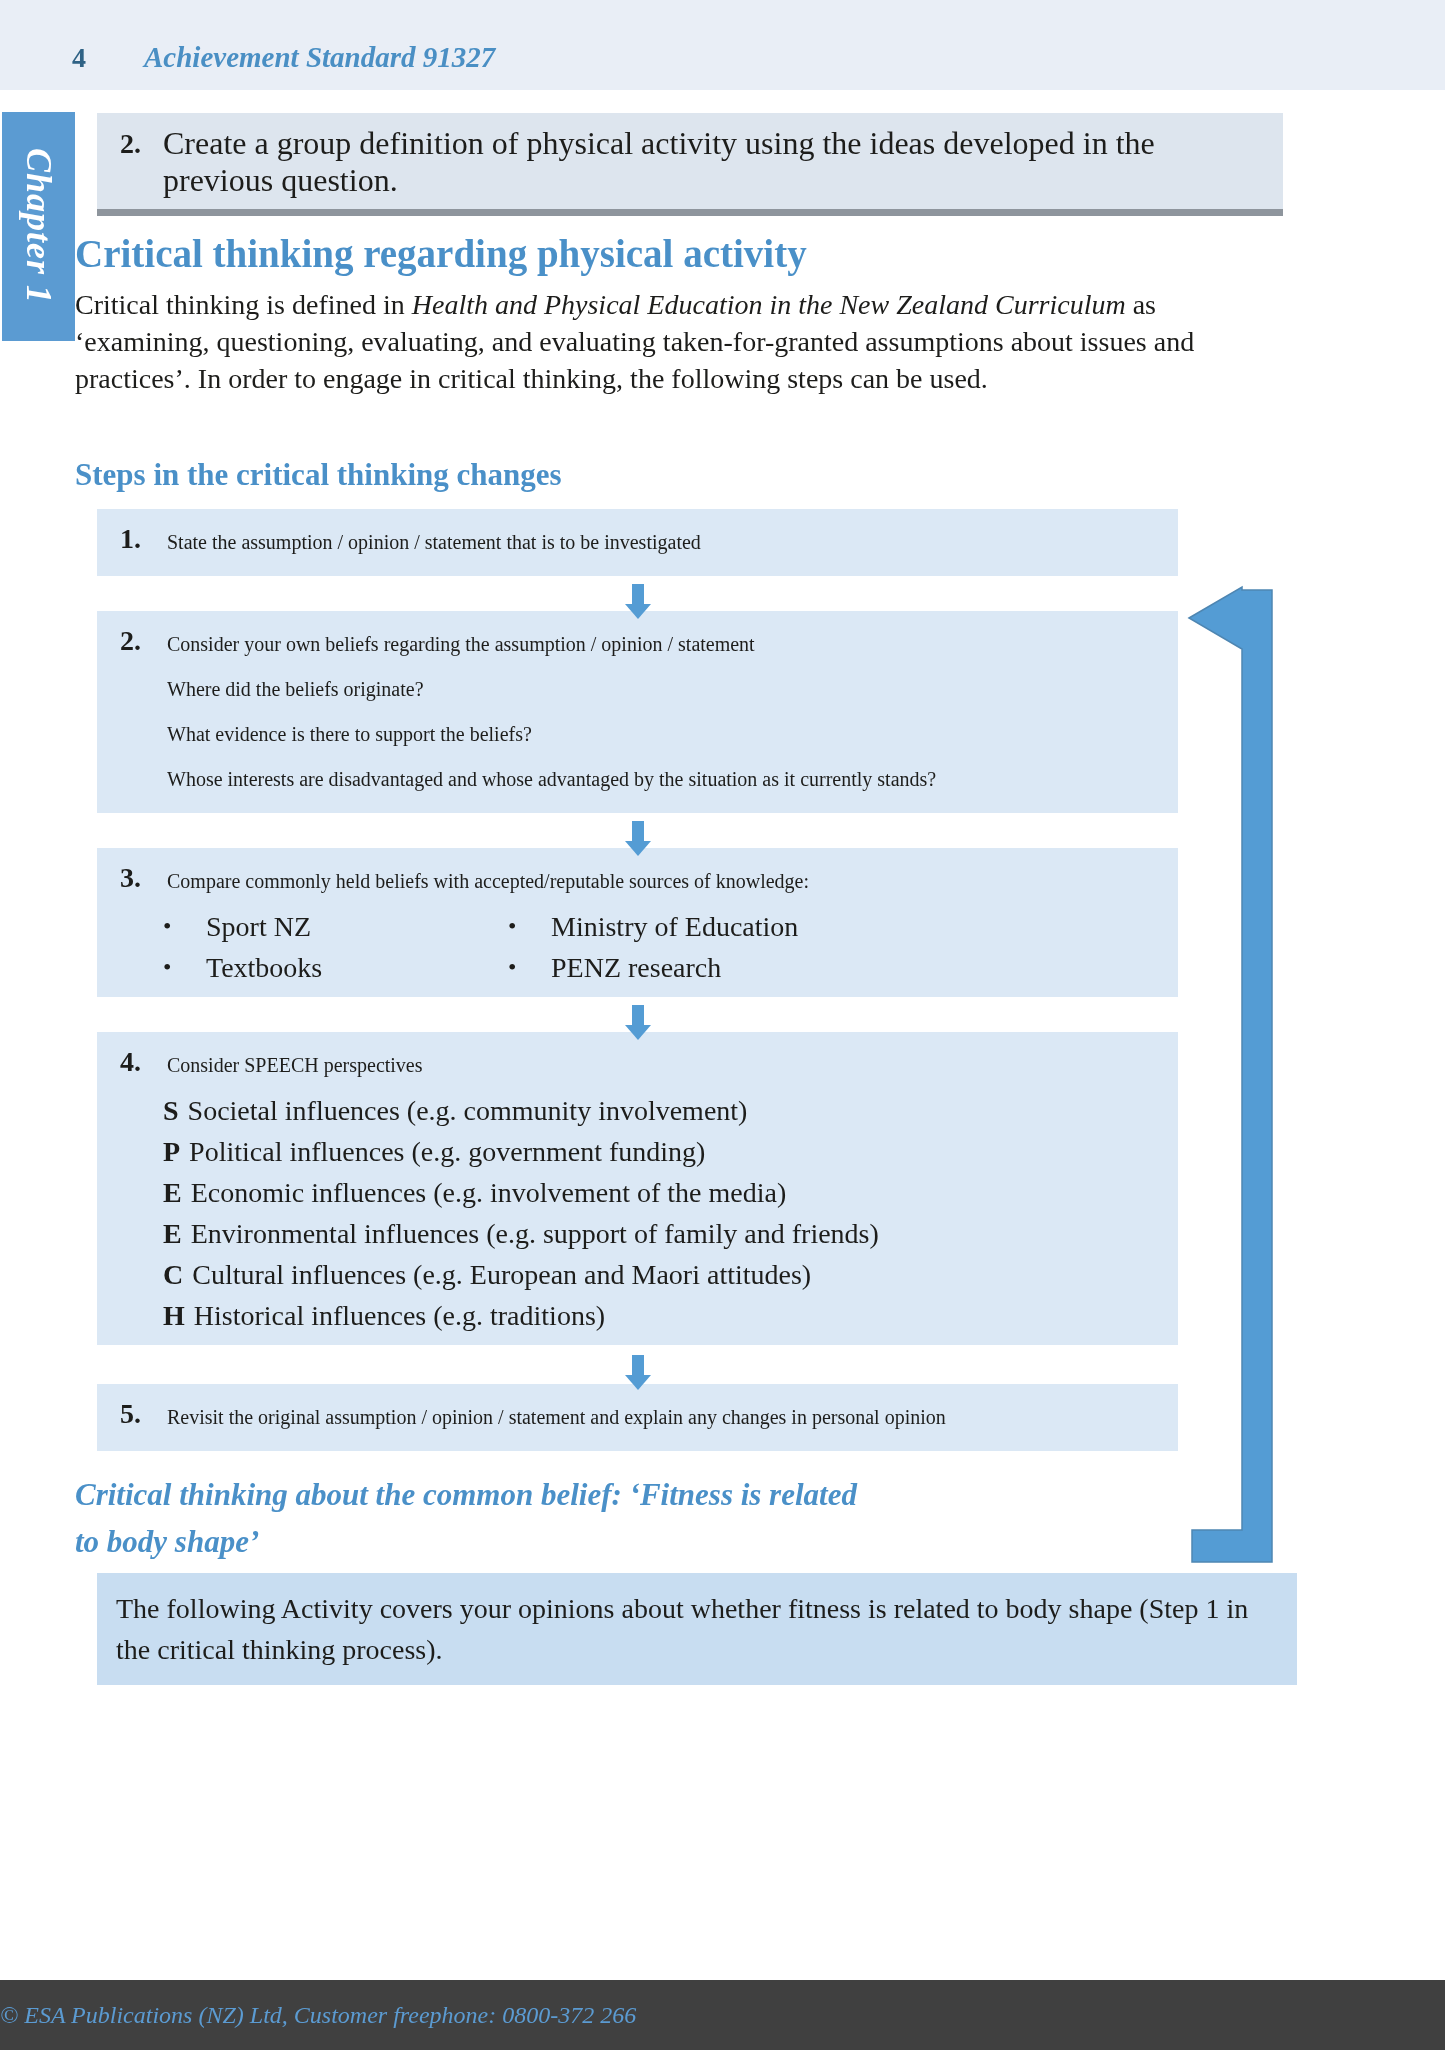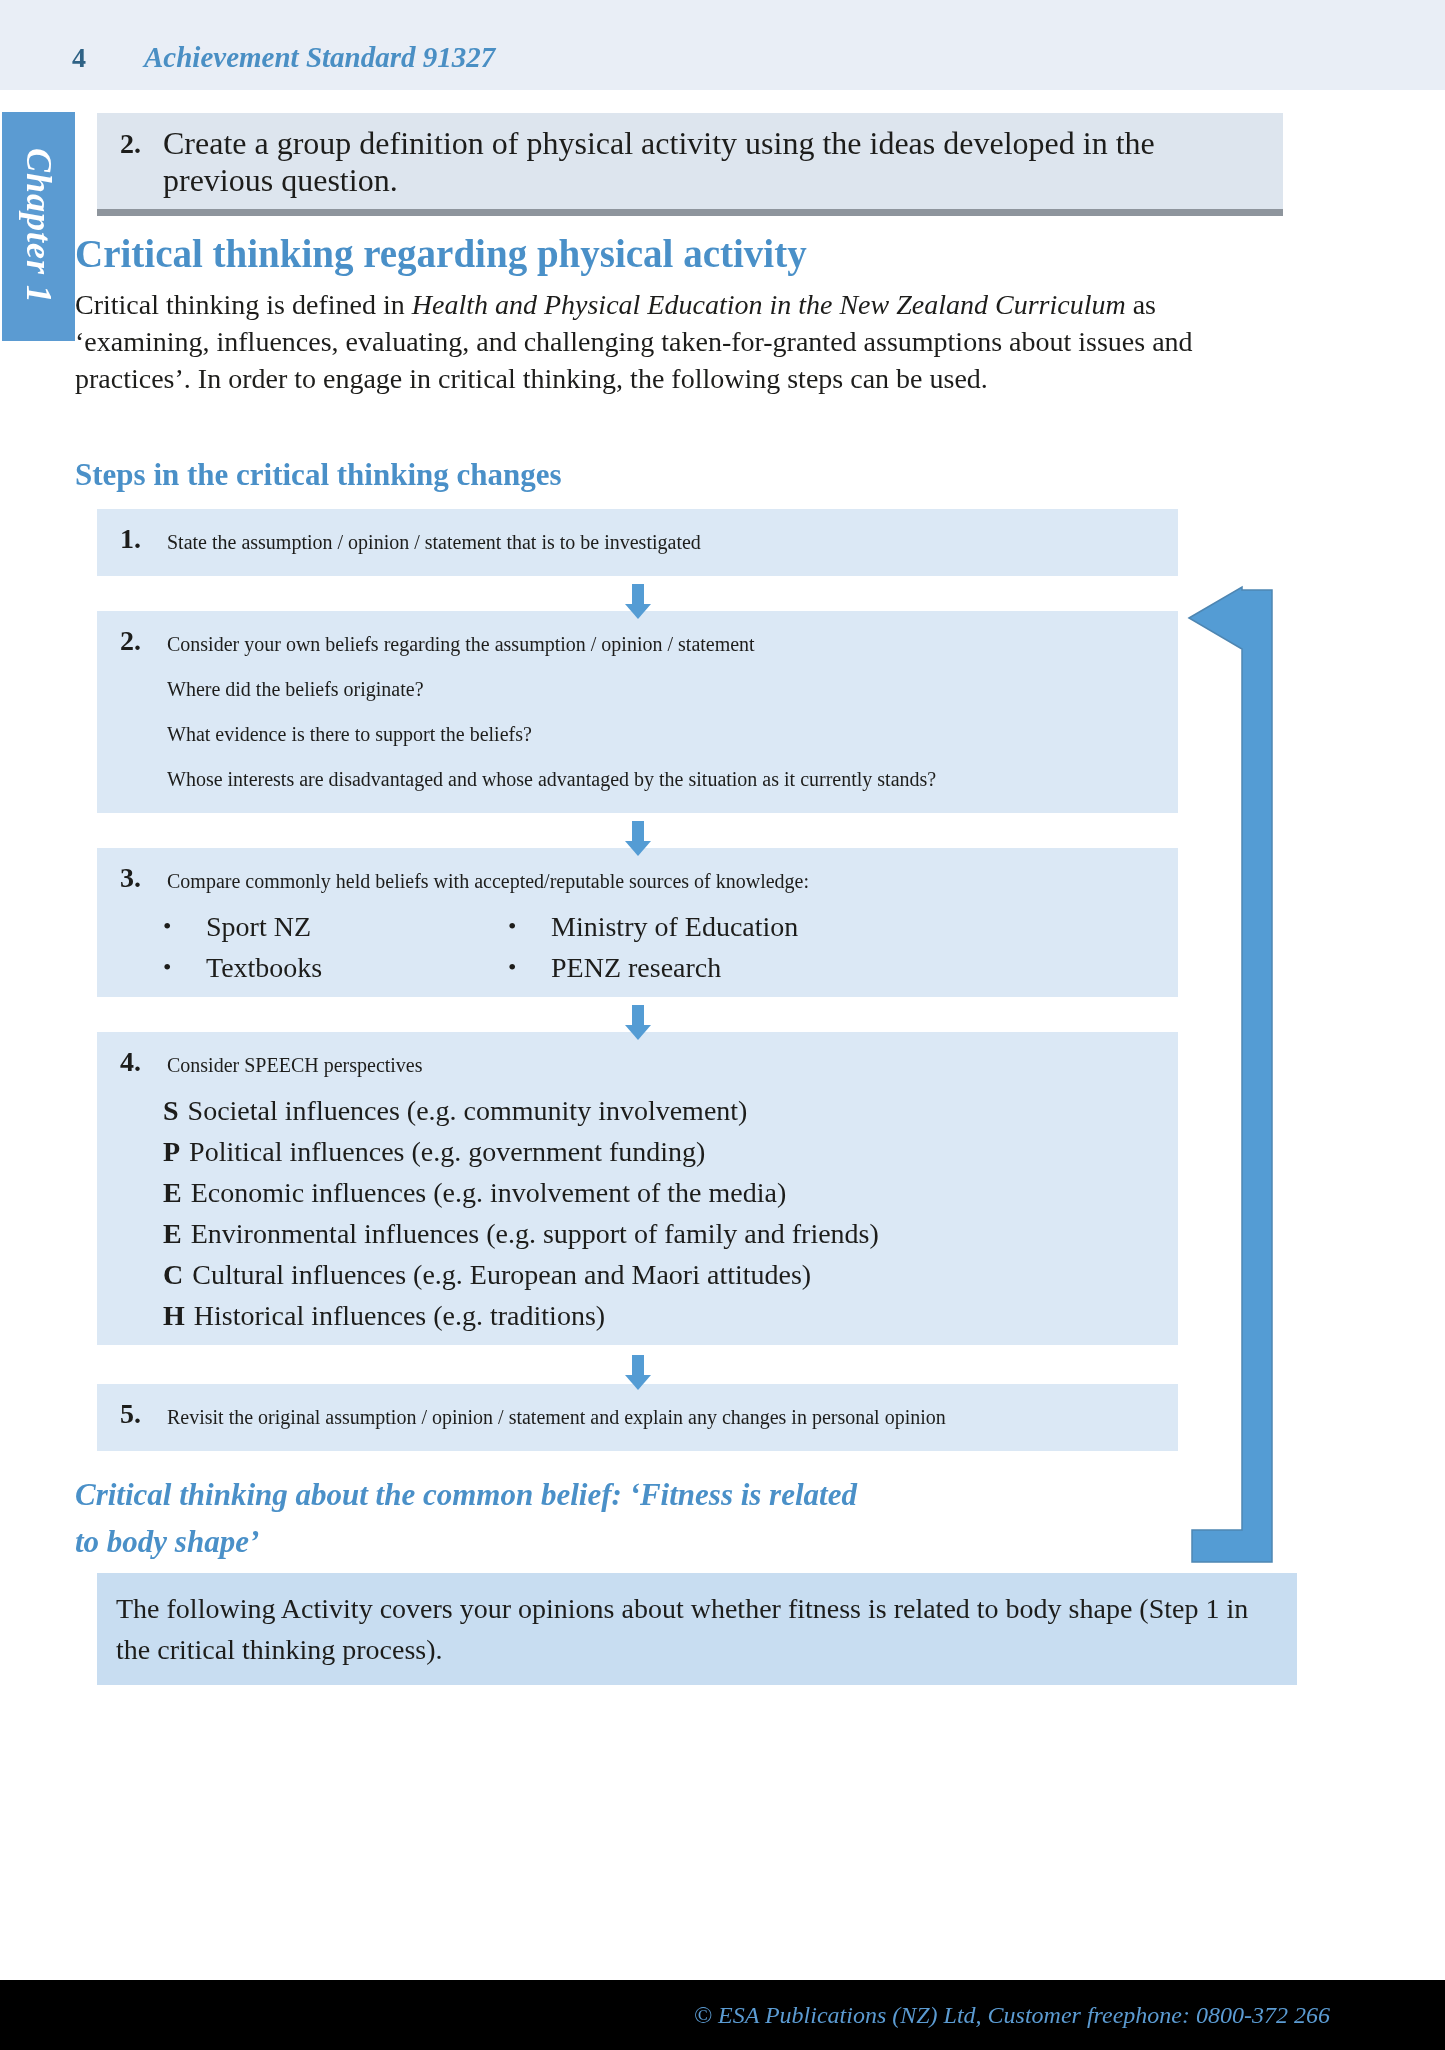--- a/index.html
+++ b/index.html
@@ -213,24 +213,24 @@
     line-height:41px;
   }
 
   
   .footer-band{
     position:absolute;
     left:0;
     bottom:0;
     width:100%;
     height:70px;
-    background:#000000;
+    background:#404040;
     display:flex;
     align-items:center;
-    justify-content:flex-end;
+    justify-content:flex-start;
     padding-right:115px;
     box-sizing:border-box;
   }
   .footer-text{
     font-size:24px;
     font-style:italic;
     color:#5b9bd2;
   }
 </style>
 </head>
@@ -251,21 +251,21 @@
 
     <div class="question-box">
       <div class="q-row">
         <span class="q-num">2.</span>
         <span class="q-text">Create a group definition of physical activity using the ideas developed in the previous question.</span>
       </div>
     </div>
 
     <h1 class="h1">Critical thinking regarding physical activity</h1>
 
-    <p class="intro"><span>Critical thinking is defined in </span><i>Health and Physical Education in the New Zealand Curriculum</i><span> as ‘examining, influences, evaluating, and challenging taken-for-granted assumptions about issues and practices’. In order to engage in critical thinking, the following steps can be used.</span></p>
+    <p class="intro"><span>Critical thinking is defined in </span><i>Health and Physical Education in the New Zealand Curriculum</i><span> as ‘examining, questioning, evaluating, and evaluating taken-for-granted assumptions about issues and practices’. In order to engage in critical thinking, the following steps can be used.</span></p>
 
     <h2 class="h2">Steps in the critical thinking changes</h2>
 
     <div class="step-box">
       <div class="step-row">
         <span class="step-num">1.</span>
         <div class="step-body">
           <p class="step-line">State the assumption / opinion / statement that is to be investigated</p>
         </div>
       </div>

